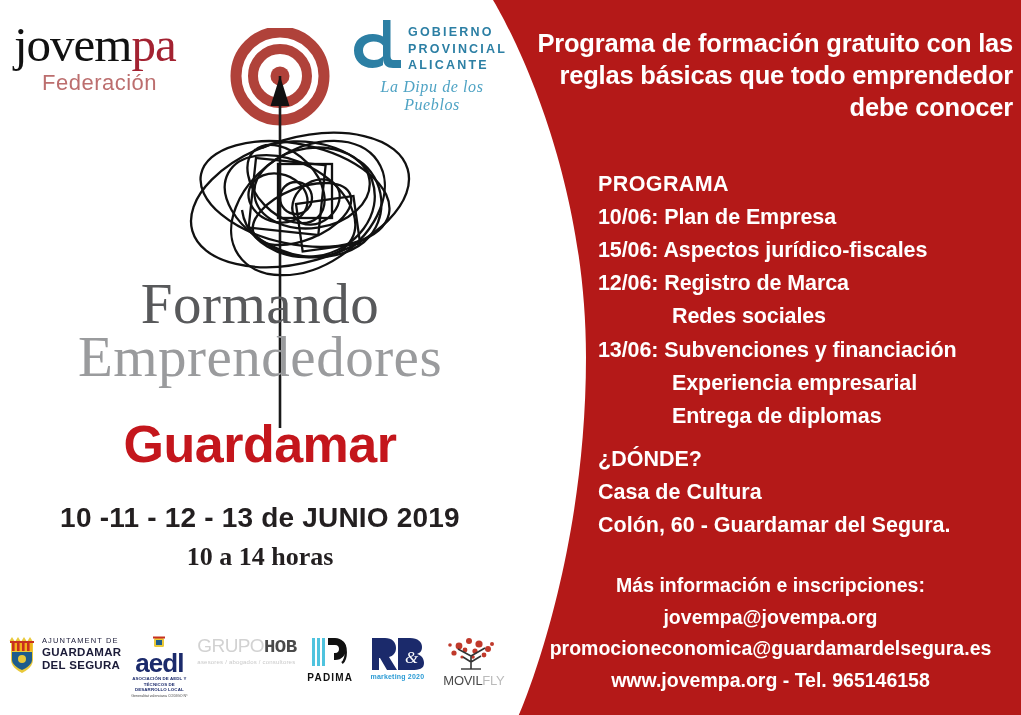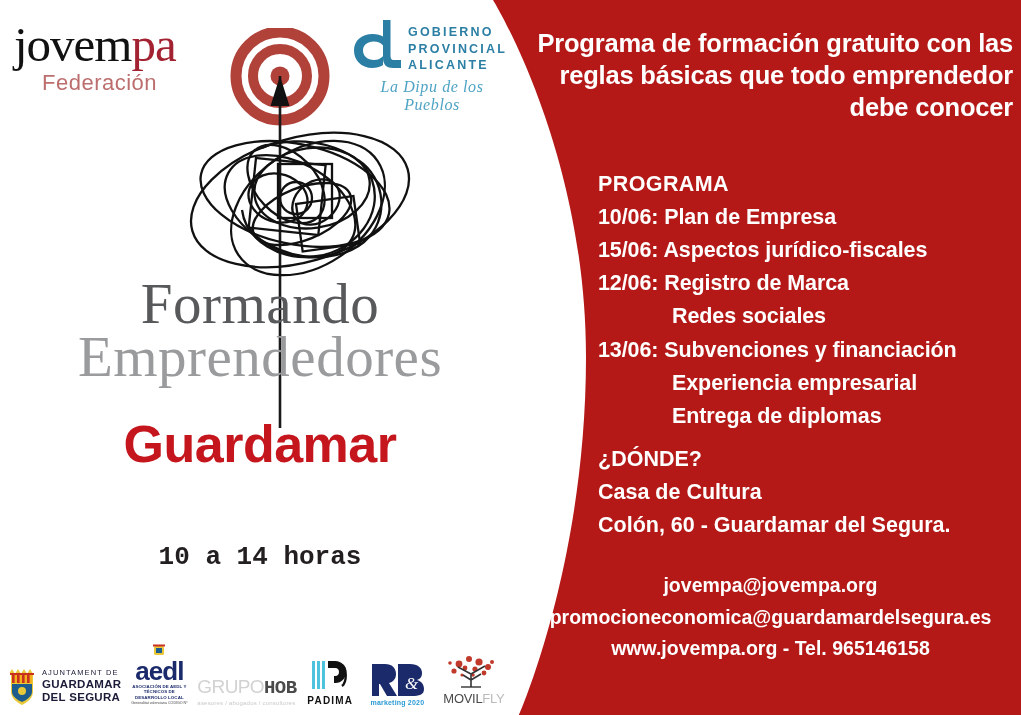--- a/index.html
+++ b/index.html
@@ -154,35 +154,35 @@
     font-size: 28px;
     color: #231F20;
     letter-spacing: 0.2px;
   }
   .t-hours {
     position: absolute;
     left: 0;
     top: 542px;
     width: 520px;
     text-align: center;
-    font-family: Liberation Mono, monospace;
+    font-family: Liberation Serif, serif;
     font-weight: bold;
     font-size: 26px;
     color: #231F20;
   }
 
   
   .footer-logos {
     position: absolute;
     left: 8px;
     top: 636px;
     width: 510px;
     height: 70px;
     display: flex;
-    align-items: flex-end;
+    align-items: flex-start;
     gap: 6px;
   }
   .flogo { display: flex; align-items: center; }
 
   .ajunt { gap: 6px; }
   .ajunt-txt {
     font-size: 8px;
     line-height: 1.18;
     color: #1B1B38;
     letter-spacing: 0.5px;
@@ -337,20 +337,21 @@
         <path d="M98 108 C120 142 182 150 214 124 C240 102 236 60 208 42"></path>
       </svg>
     </div>
 
     <div class="title-block">
       <div class="t-formando">Formando</div>
       <div class="t-emprendedores">Emprendedores</div>
     </div>
 
     <div class="t-guardamar">Guardamar</div>
+    <div class="t-dates">10 -11 - 12 - 13  de JUNIO  2019</div>
     <div class="t-hours">10 a 14 horas</div>
 
     <div class="footer-logos">
 
       <div class="flogo ajunt">
         <svg width="28" height="38" viewBox="0 0 28 38" xmlns="http://www.w3.org/2000/svg">
           <path d="M3 6 h22 v18 c0 8 -11 13 -11 13 C14 37 3 32 3 24 Z" fill="#E9C93A"></path>
           <path d="M4 7 h20 v8 h-20 Z" fill="#F2B01C"></path>
           <g fill="#C8301F">
             <rect x="4" y="7" width="2.6" height="8"></rect>
@@ -456,19 +457,20 @@
       <div class="indent">Entrega de diplomas</div>
     </div>
 
     <div class="donde-block">
       <div>¿DÓNDE?</div>
       <div>Casa de Cultura</div>
       <div>Colón, 60 - Guardamar del Segura.</div>
     </div>
 
     <div class="contact-block">
+      <div>Más información e inscripciones:</div>
       <div>jovempa@jovempa.org</div>
       <div>promocioneconomica@guardamardelsegura.es</div>
       <div>www.jovempa.org - Tel. 965146158</div>
     </div>
 
   </div>
 </div>
 
 </body></html>

